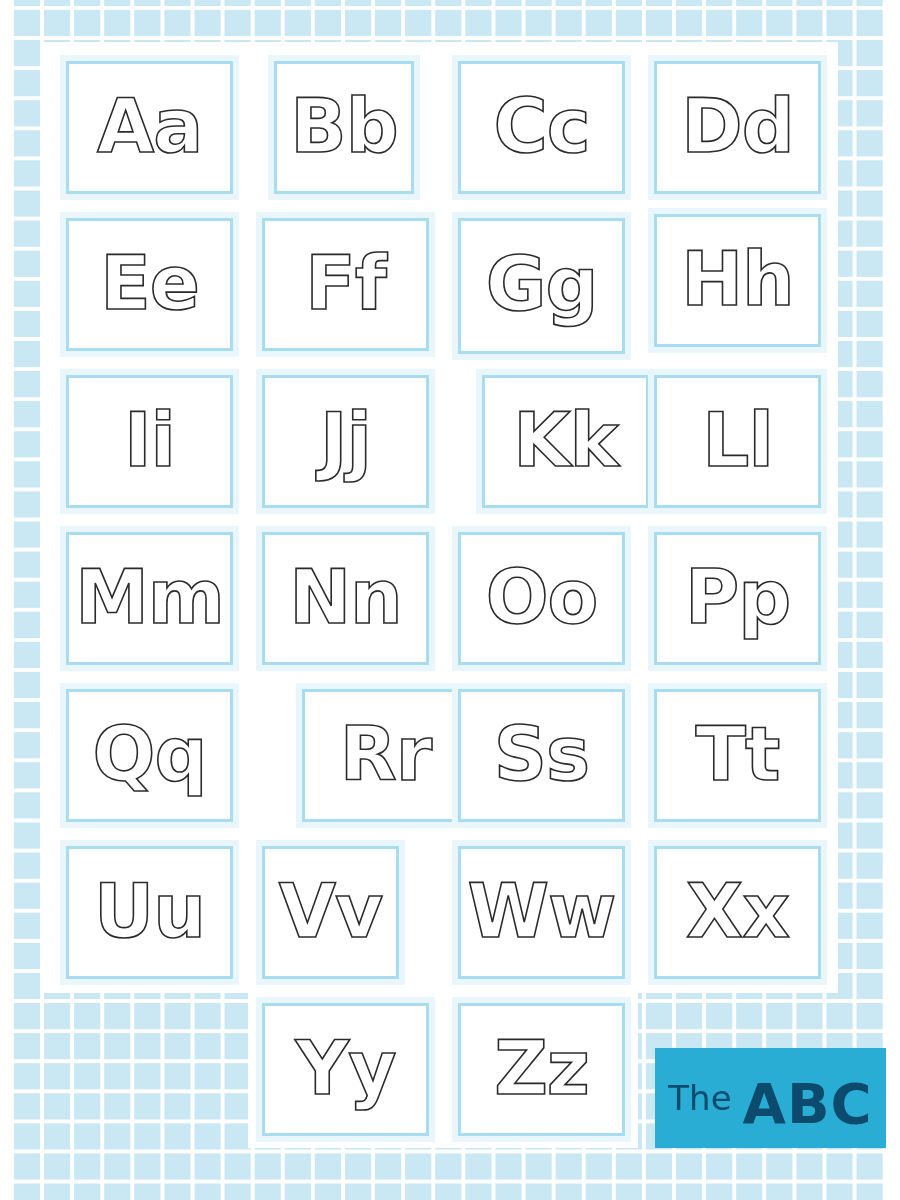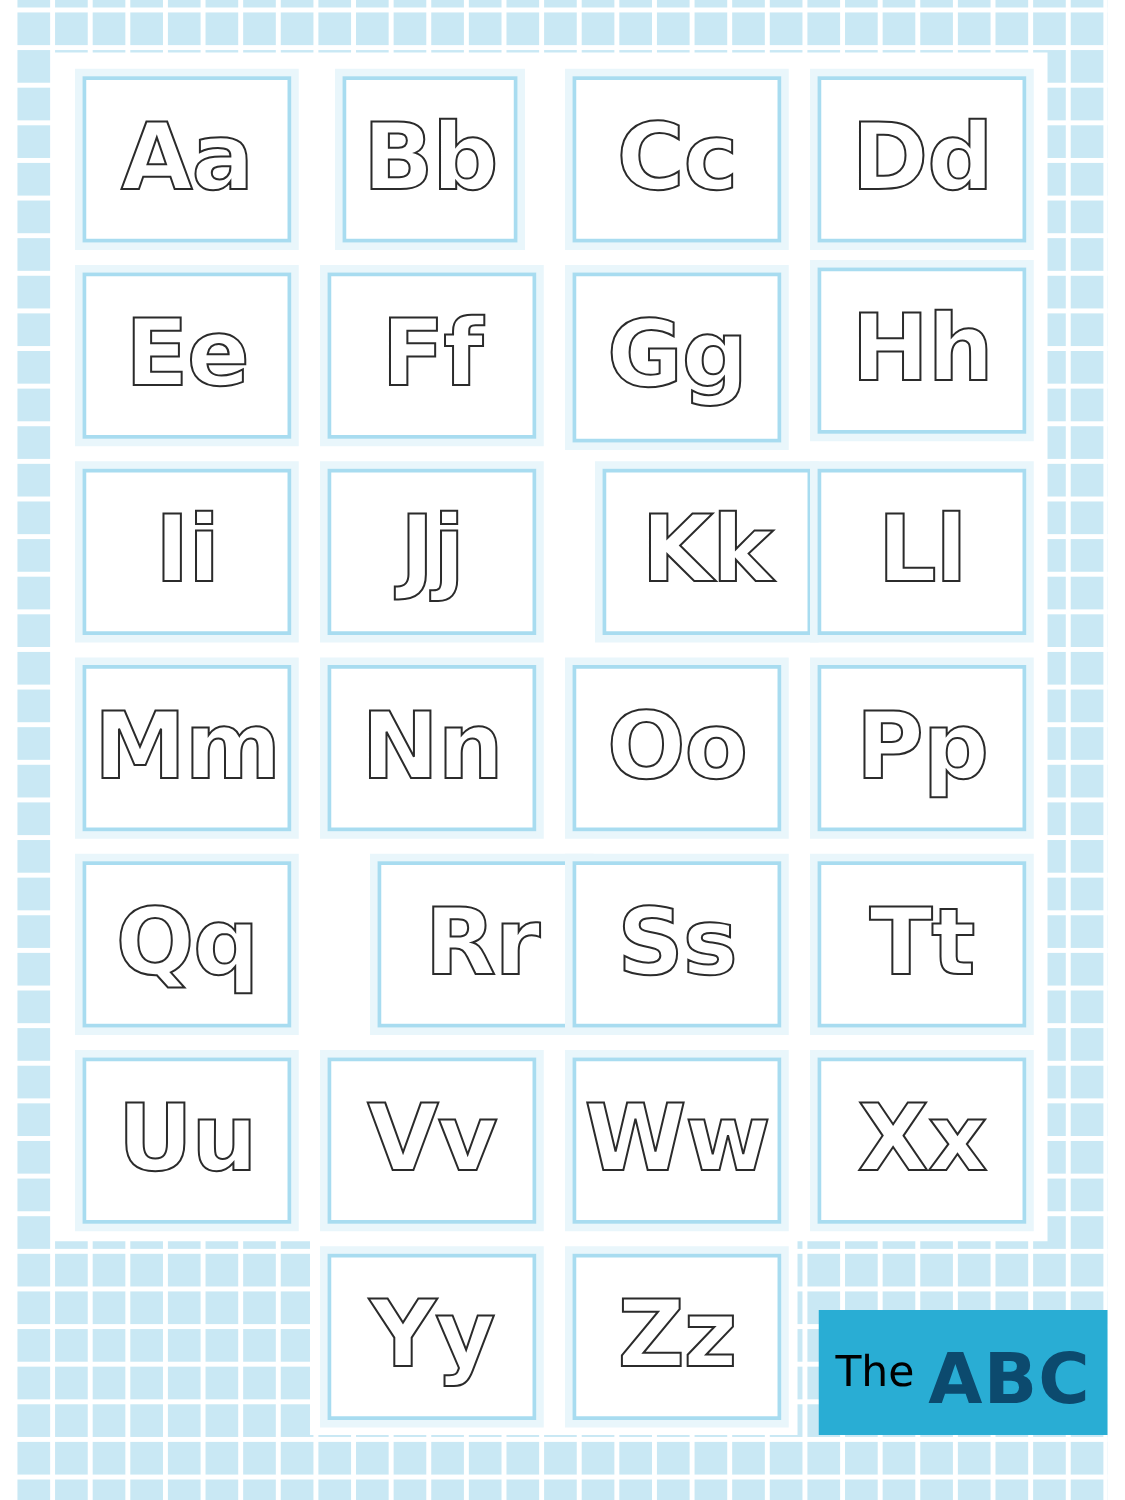--- a/index.html
+++ b/index.html
@@ -92,21 +92,21 @@
     background: #29add4;
     display: flex;
     align-items: center;
     justify-content: center;
     gap: 11px;
   }
   #abc-badge .word-the {
     font-family: "DejaVu Sans", sans-serif;
     font-size: 34px;
     font-weight: normal;
-    color: #000000;
+    color: #0c4a6e;
     letter-spacing: 0px;
     text-align: right;
   }
   #abc-badge .word-abc {
     font-family: "DejaVu Sans", sans-serif;
     font-size: 56px;
     font-weight: bold;
     color: #0c4a6e;
     letter-spacing: 1px;
     margin-top: 11px;
@@ -221,21 +221,21 @@
       <div class="cell" style="left: 648px; top: 683px; width: 179px; height: 145px;">
         <div class="cell-inner">
           <span class="glyph">Tt</span>
         </div>
       </div>
       <div class="cell" style="left: 60px; top: 840px; width: 179px; height: 145px;">
         <div class="cell-inner">
           <span class="glyph">Uu</span>
         </div>
       </div>
-      <div class="cell" style="left: 256px; top: 840px; width: 179px; height: 145px;">
+      <div class="cell" style="left: 256px; top: 840px; width: 149px; height: 145px;">
         <div class="cell-inner">
           <span class="glyph">Vv</span>
         </div>
       </div>
       <div class="cell" style="left: 452px; top: 840px; width: 179px; height: 145px;">
         <div class="cell-inner">
           <span class="glyph">Ww</span>
         </div>
       </div>
       <div class="cell" style="left: 648px; top: 840px; width: 179px; height: 145px;">

